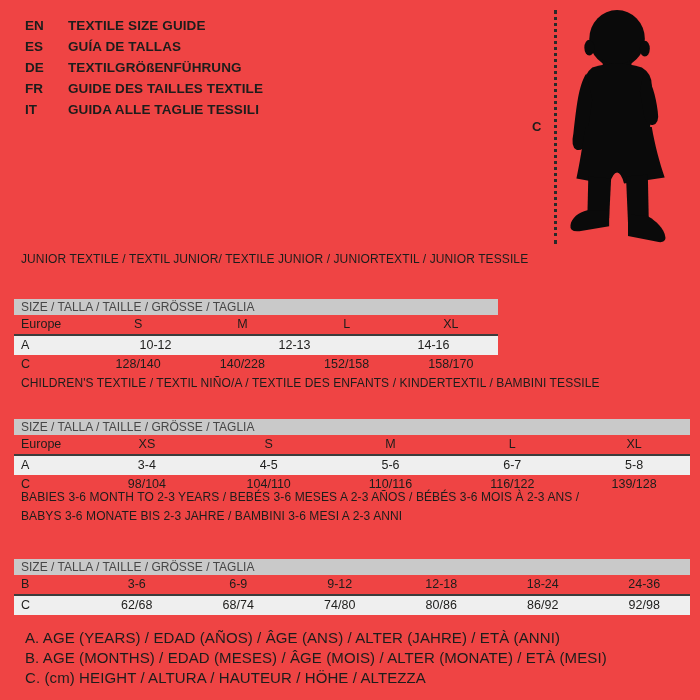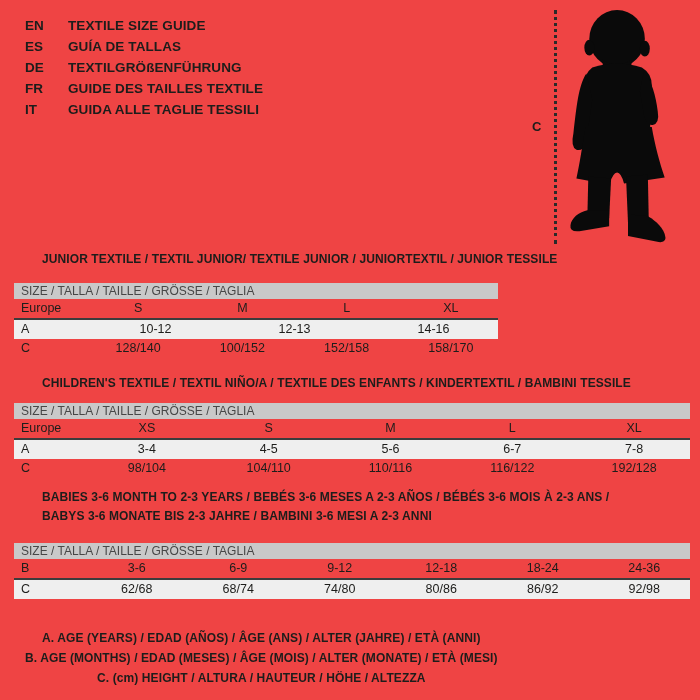--- a/index.html
+++ b/index.html
@@ -17,33 +17,33 @@
   }
   
   .langs{position:absolute;left:25px;top:15px;}
   .lang-row{display:flex;height:21px;align-items:center;font-weight:bold;font-size:13.5px;letter-spacing:.1px;}
   .lang-code{width:43px;}
   
   .height-line{position:absolute;left:554px;top:10px;height:234px;width:0;border-left:3px dotted #2a2a2a;}
   .height-label{position:absolute;left:532px;top:119px;font-weight:bold;font-size:13px;}
   .toddler{position:absolute;left:563px;top:8px;color:var(--silhouette);}
   
-  .tbl-title{position:absolute;left:42px;font-weight:bold;font-size:12px;line-height:19px;letter-spacing:.1px;}
+  .tbl-title{position:absolute;left:21px;font-weight:normal;font-size:12px;line-height:19px;letter-spacing:.1px;}
   .t0{top:250px;} .t1{top:374px;} .t2{top:488px;}
   
   .tblbox{position:absolute;left:14px;}
   .b0{top:283px;width:484px;} .b1{top:403px;width:676px;} .b2{top:543px;width:676px;}
-  .size-bar{height:16px;background:var(--header-bar);color:#474747;font-size:12px;line-height:16px;padding-left:7px;}
+  .size-bar{height:16px;background:var(--header-bar);color:#474747;font-size:12px;line-height:16px;padding-left:7px;margin-top:16px;}
   .row{display:flex;height:19px;line-height:19px;font-size:12.5px;gap:10px;}
   .row.first{border-bottom:2px solid var(--rule-dark);}
   .row.shade{background:var(--row-shade);}
   .row .lbl{width:60px;padding-left:7px;}
   .row .cell{flex:1;text-align:center;}
   
-  .notes{position:absolute;left:25px;top:628px;font-weight:bold;font-size:12px;line-height:20px;letter-spacing:.1px;text-align:center;}
+  .notes{position:absolute;left:25px;top:628px;font-weight:normal;font-size:15px;line-height:20px;letter-spacing:.1px;}
 </style>
 </head>
 <body>
 
 <div class="page">
 
   <div class="langs">
       <div class="lang-row">
         <span class="lang-code">EN</span>
         <span class="lang-label">TEXTILE SIZE GUIDE</span>
@@ -107,50 +107,50 @@
       </div>
       <div class="row shade">
         <span class="lbl">A</span>
         <span class="cell">10-12</span>
         <span class="cell">12-13</span>
         <span class="cell">14-16</span>
       </div>
       <div class="row">
         <span class="lbl">C</span>
         <span class="cell">128/140</span>
-        <span class="cell">100/152</span>
+        <span class="cell">140/228</span>
         <span class="cell">152/158</span>
         <span class="cell">158/170</span>
       </div>
     </div>
   <div class="tblbox b1">
       <div class="size-bar">SIZE / TALLA / TAILLE / GRÖSSE / TAGLIA</div>
       <div class="row first">
         <span class="lbl">Europe</span>
         <span class="cell">XS</span>
         <span class="cell">S</span>
         <span class="cell">M</span>
         <span class="cell">L</span>
         <span class="cell">XL</span>
       </div>
       <div class="row shade">
         <span class="lbl">A</span>
         <span class="cell">3-4</span>
         <span class="cell">4-5</span>
         <span class="cell">5-6</span>
         <span class="cell">6-7</span>
-        <span class="cell">7-8</span>
+        <span class="cell">5-8</span>
       </div>
       <div class="row">
         <span class="lbl">C</span>
         <span class="cell">98/104</span>
         <span class="cell">104/110</span>
         <span class="cell">110/116</span>
         <span class="cell">116/122</span>
-        <span class="cell">192/128</span>
+        <span class="cell">139/128</span>
       </div>
     </div>
   <div class="tblbox b2">
       <div class="size-bar">SIZE / TALLA / TAILLE / GRÖSSE / TAGLIA</div>
       <div class="row first">
         <span class="lbl">B</span>
         <span class="cell">3-6</span>
         <span class="cell">6-9</span>
         <span class="cell">9-12</span>
         <span class="cell">12-18</span>

